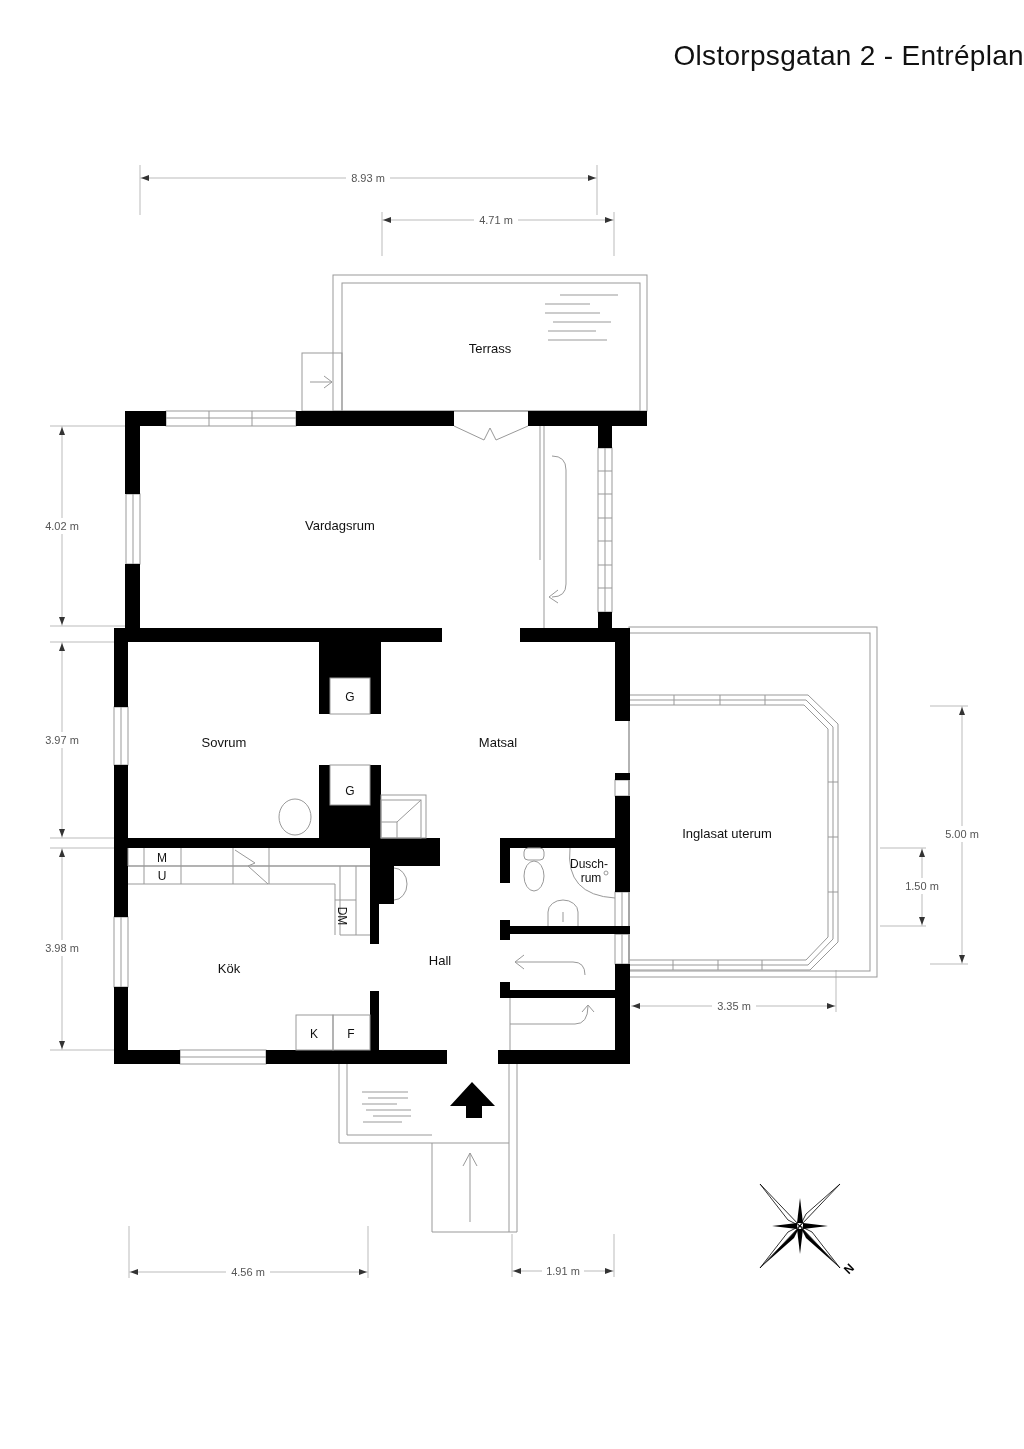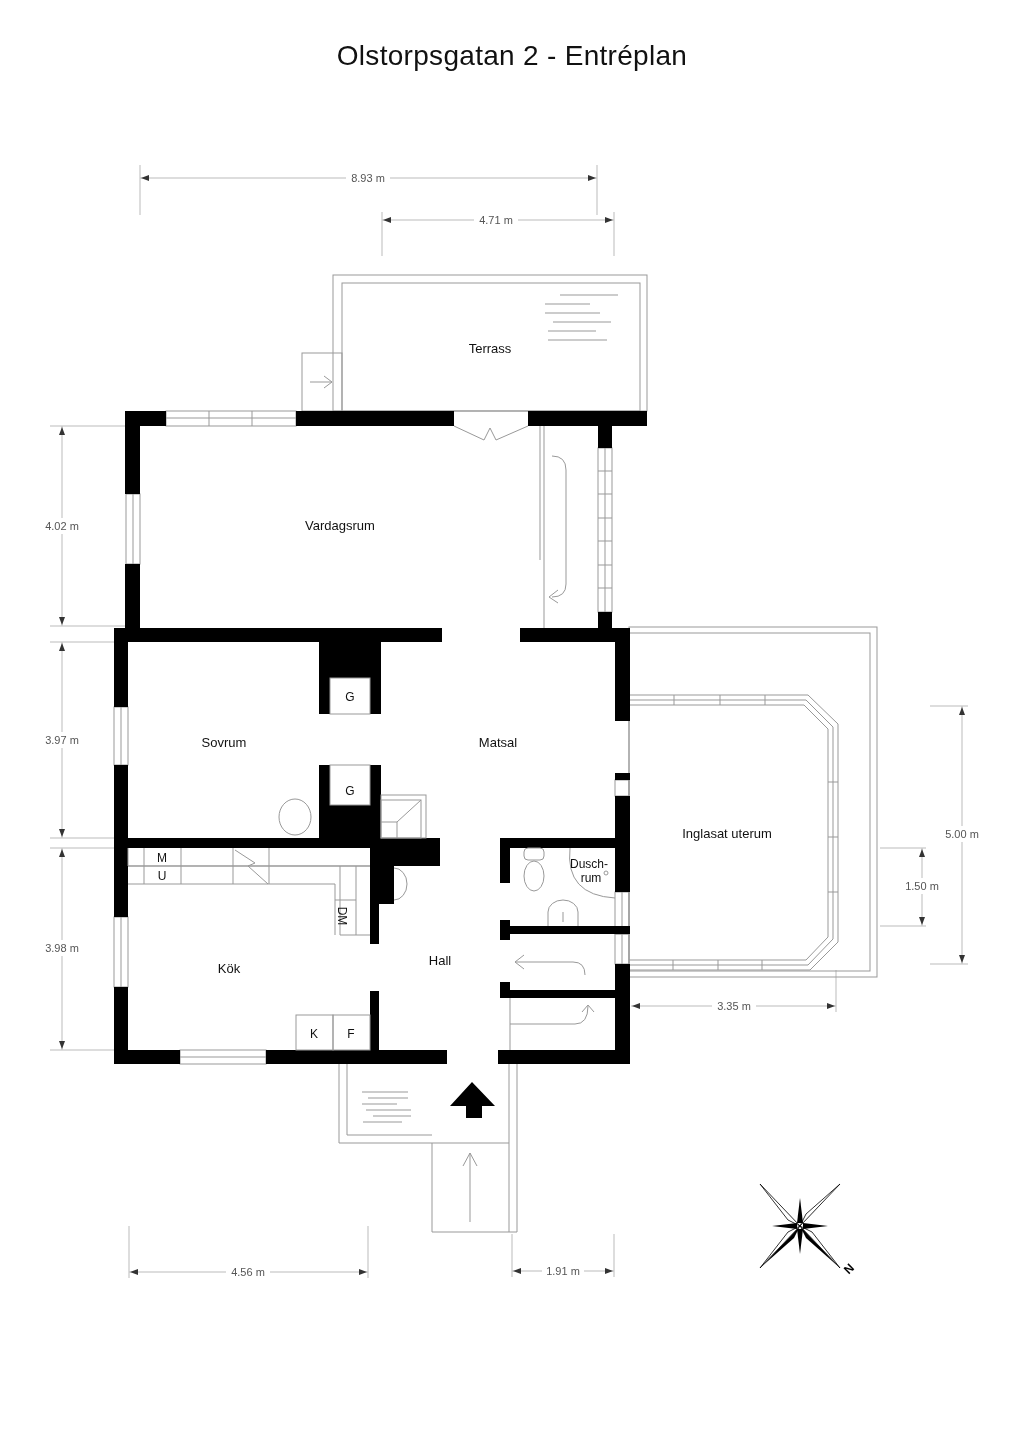--- a/index.html
+++ b/index.html
@@ -1,18 +1,18 @@
 <!DOCTYPE html>
 <html><head>
 <meta charset="utf-8">
 <style>
   html, body { margin: 0; padding: 0; background: #ffffff; }
   body { width: 1024px; height: 1449px; position: relative; overflow: hidden;
          font-family: "Liberation Sans", "DejaVu Sans", sans-serif; }
-  .title { position: absolute; left: 0; width: 1024px; top: 40px; text-align: center;
+  .title { position: absolute; left: 0; width: 1024px; top: 40px; text-align: right;
            font-size: 28px; color: #111; letter-spacing: 0.3px; }
   svg.plan { position: absolute; left: 0; top: 0; }
   .room-label { font-family: "Liberation Sans", "DejaVu Sans", sans-serif; font-size: 13px; fill: #111; }
   .dim-label { font-family: "Liberation Sans", "DejaVu Sans", sans-serif; font-size: 11px; fill: #555; }
   .fix-label { font-family: "Liberation Sans", "DejaVu Sans", sans-serif; font-size: 12px; fill: #111; }
   .wall { fill: #000; }
   .thin { fill: none; stroke: #999; stroke-width: 1; }
   .dimline { stroke: #bbb; stroke-width: 1; fill: none; }
   .arrow { fill: #333; }
 </style>

